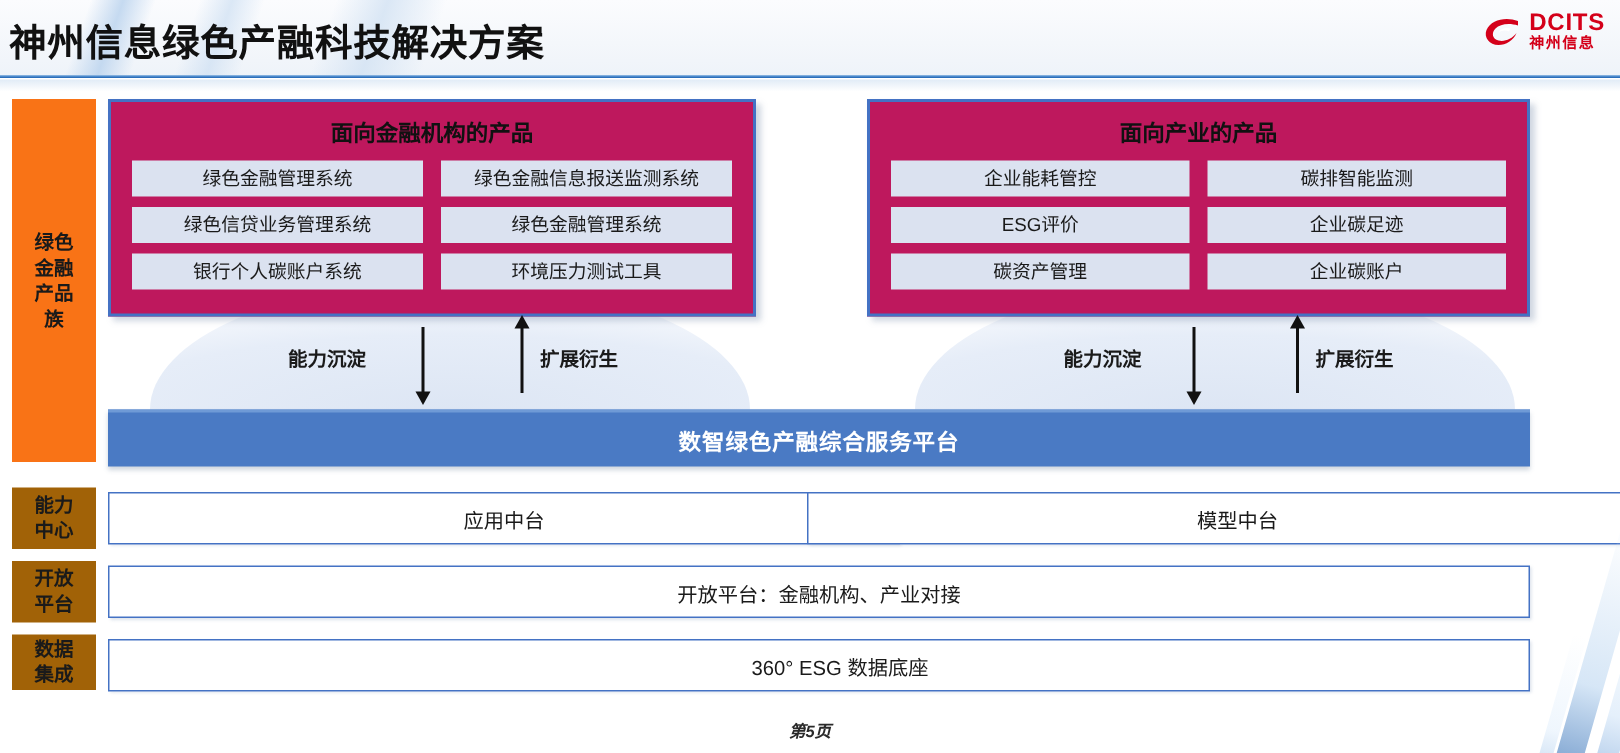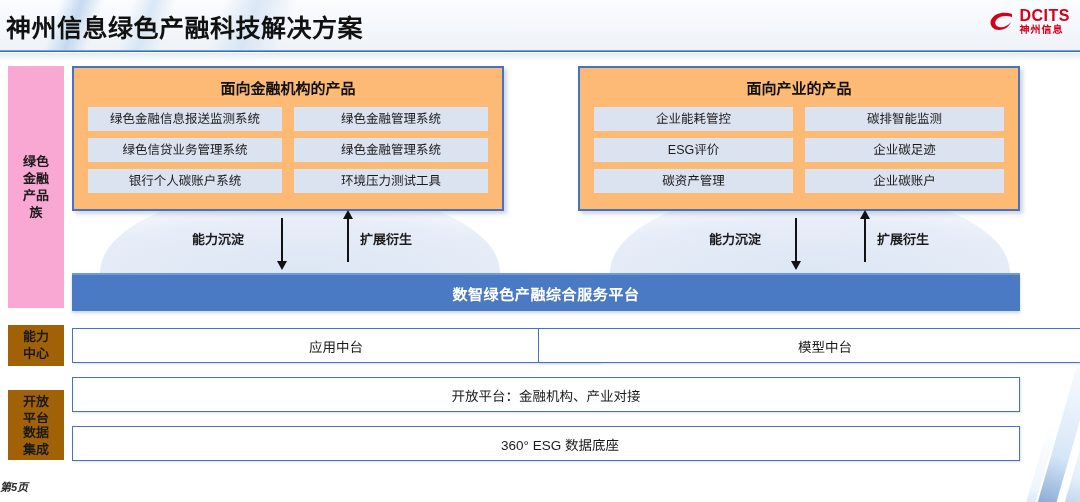--- a/index.html
+++ b/index.html
@@ -119,21 +119,21 @@
     left: 0; top: 61px;
     width: 1080px;
     height: 405px;
   }
 
   
   .rail-top {
     position: absolute;
     left: 8px; top: 5px;
     width: 56px; height: 242px;
-    background: #f9a8d4;
+    background: #f97316;
     display: flex; align-items: center; justify-content: center;
   }
   .rail-top span {
     font-size: 13px;
     font-weight: bold;
     color: #1a1a1a;
     line-height: 1.32;
     text-align: center;
     width: 30px;
     word-break: break-all;
@@ -148,29 +148,29 @@
   .rail-cell span {
     font-size: 13px;
     font-weight: bold;
     color: #1a1a1a;
     line-height: 1.3;
     text-align: center;
     width: 30px;
     word-break: break-all;
   }
   .rail-ability { top: 264px; height: 41px; }
-  .rail-open    { top: 313px; height: 41px; margin-top: 16px; }
+  .rail-open    { top: 313px; height: 41px; }
   .rail-data    { top: 362px; height: 37px; }
 
   
   .panel {
     position: absolute;
     top: 5px;
     height: 145px;
-    background: #fdba74;
+    background: #be185d;
     border: 2px solid #4472c4;
     box-shadow: 3px 3px 4px rgba(120,140,170,.35);
     box-sizing: border-box;
   }
   .panel-left  { left: 72px;  width: 432px; }
   .panel-right { left: 578px; width: 442px; }
   .panel-title {
     text-align: center;
     font-size: 15px;
     font-weight: bold;
@@ -263,20 +263,21 @@
   .bar-app   { left: 72px;  top: 267px; width: 528px; }
   .bar-model { left: 538px; top: 267px; width: 574px; }
   .bar-open  { left: 72px;  top: 316px; width: 948px; }
   .bar-esg   { left: 72px;  top: 365px; width: 948px; padding-left: 28px; }
 
   
   .footer {
     position: absolute;
     left: 0; top: 478px;
     width: 1080px;
+    text-align: center;
     font-size: 11px;
     font-style: italic;
     font-weight: bold;
     color: #2a2a2a;
   }
 </style>
 </head>
 <body>
 
 <div class="slide">
@@ -315,22 +316,22 @@
     <div class="rail-cell rail-data">
       <span>数据集成</span>
     </div>
 
     <div class="hill hill-left"></div>
     <div class="hill hill-right"></div>
 
     <div class="panel panel-left">
       <div class="panel-title">面向金融机构的产品</div>
       <div class="panel-grid">
+        <div class="chip">绿色金融管理系统</div>
         <div class="chip">绿色金融信息报送监测系统</div>
-        <div class="chip">绿色金融管理系统</div>
         <div class="chip">绿色信贷业务管理系统</div>
         <div class="chip">绿色金融管理系统</div>
         <div class="chip">银行个人碳账户系统</div>
         <div class="chip">环境压力测试工具</div>
       </div>
     </div>
 
     <div class="panel panel-right">
       <div class="panel-title">面向产业的产品</div>
       <div class="panel-grid">

